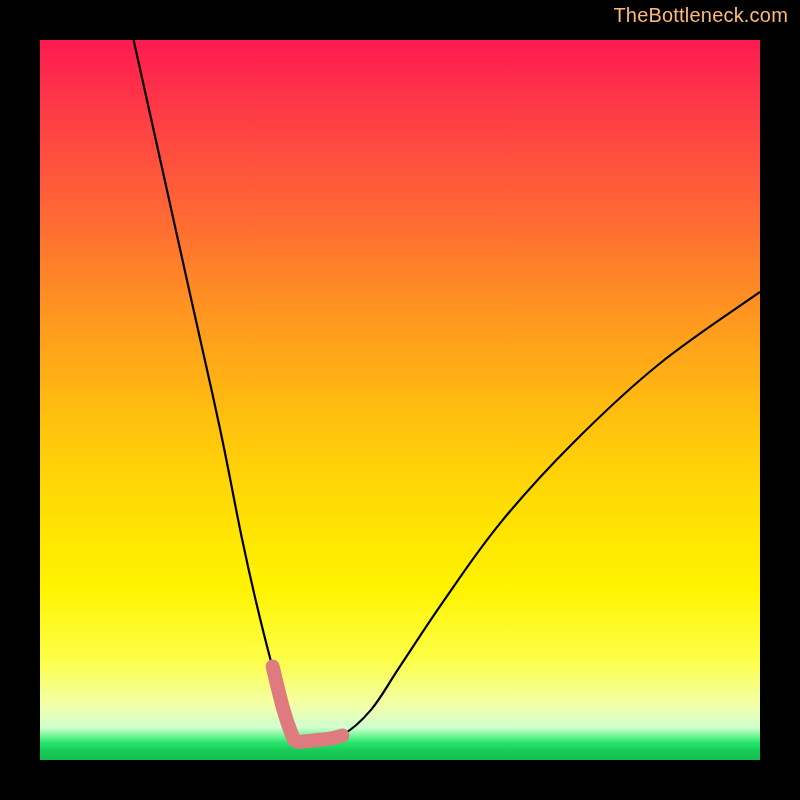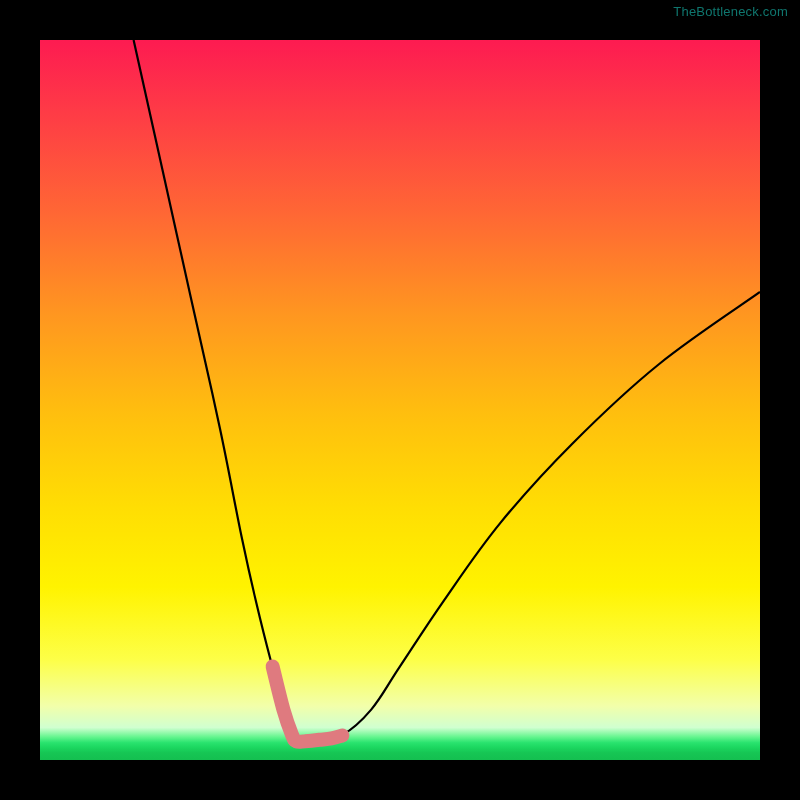--- a/index.html
+++ b/index.html
@@ -57,22 +57,22 @@
     position: absolute;
     left: 0;
     top: 0;
     width: 100%;
     height: 100%;
   }
   .watermark {
     position: absolute;
     top: 4px;
     right: 12px;
-    color: #0f766e;
-    font-size: 13px;
+    color: #fdba74;
+    font-size: 20px;
     font-weight: 500;
     letter-spacing: 0.2px;
     user-select: none;
   }
 </style>
 </head>
 <body>
 
 <div class="frame">
   <div class="watermark">TheBottleneck.com</div>

